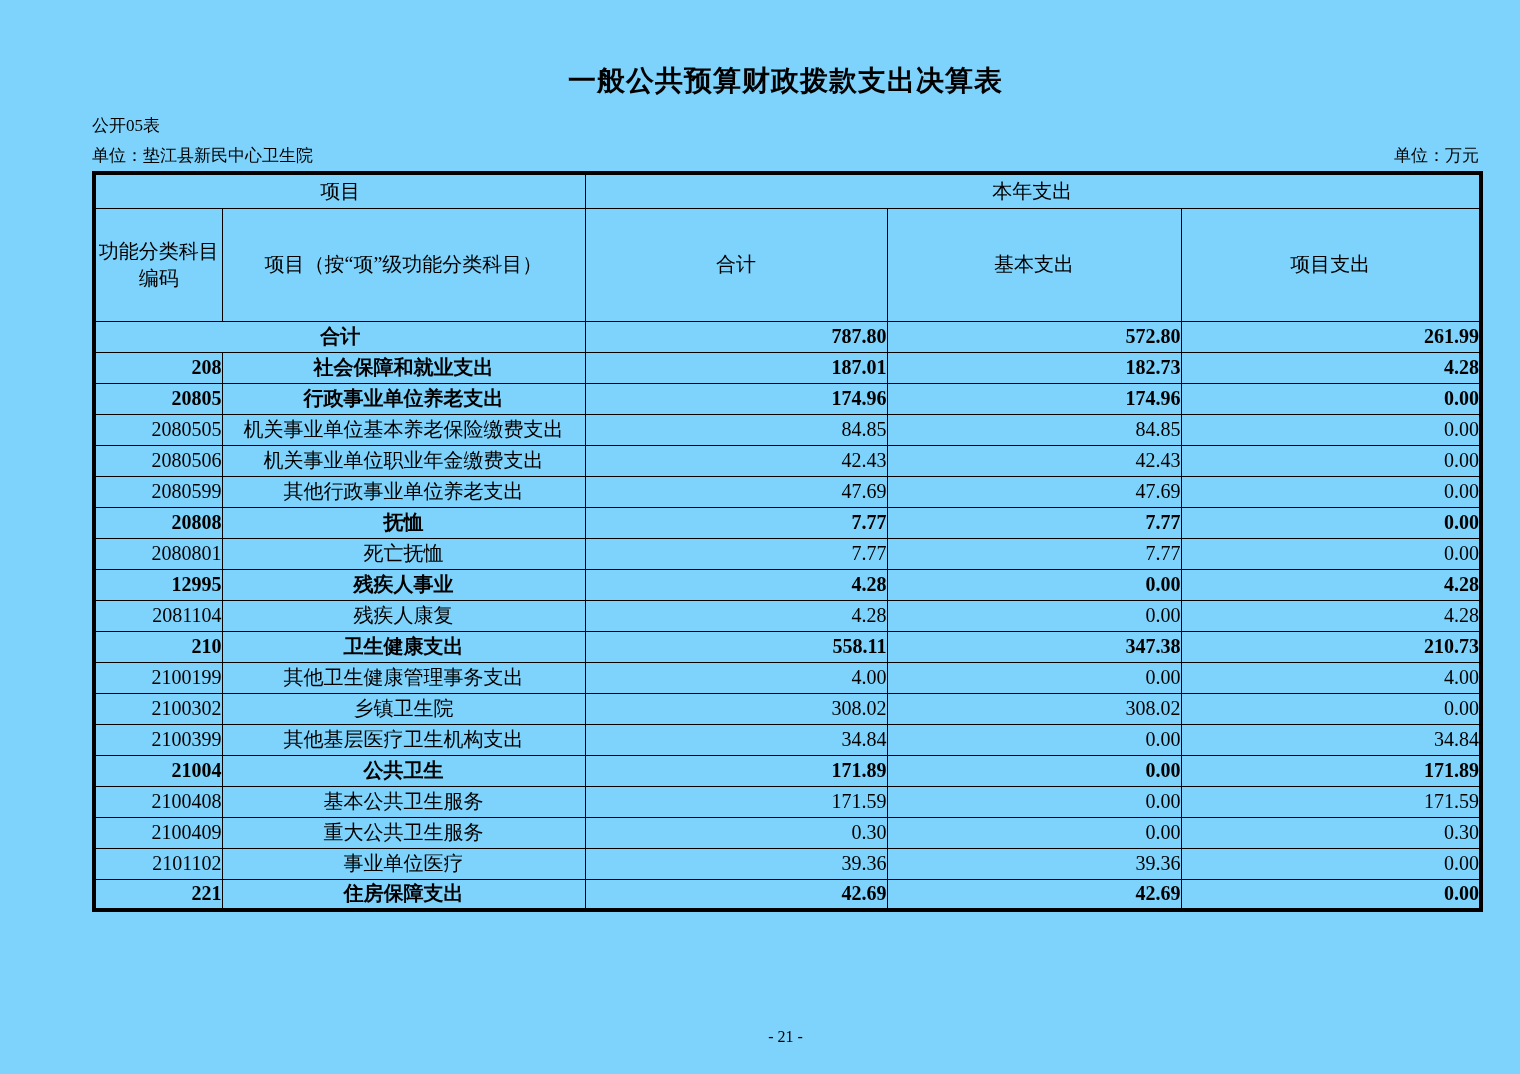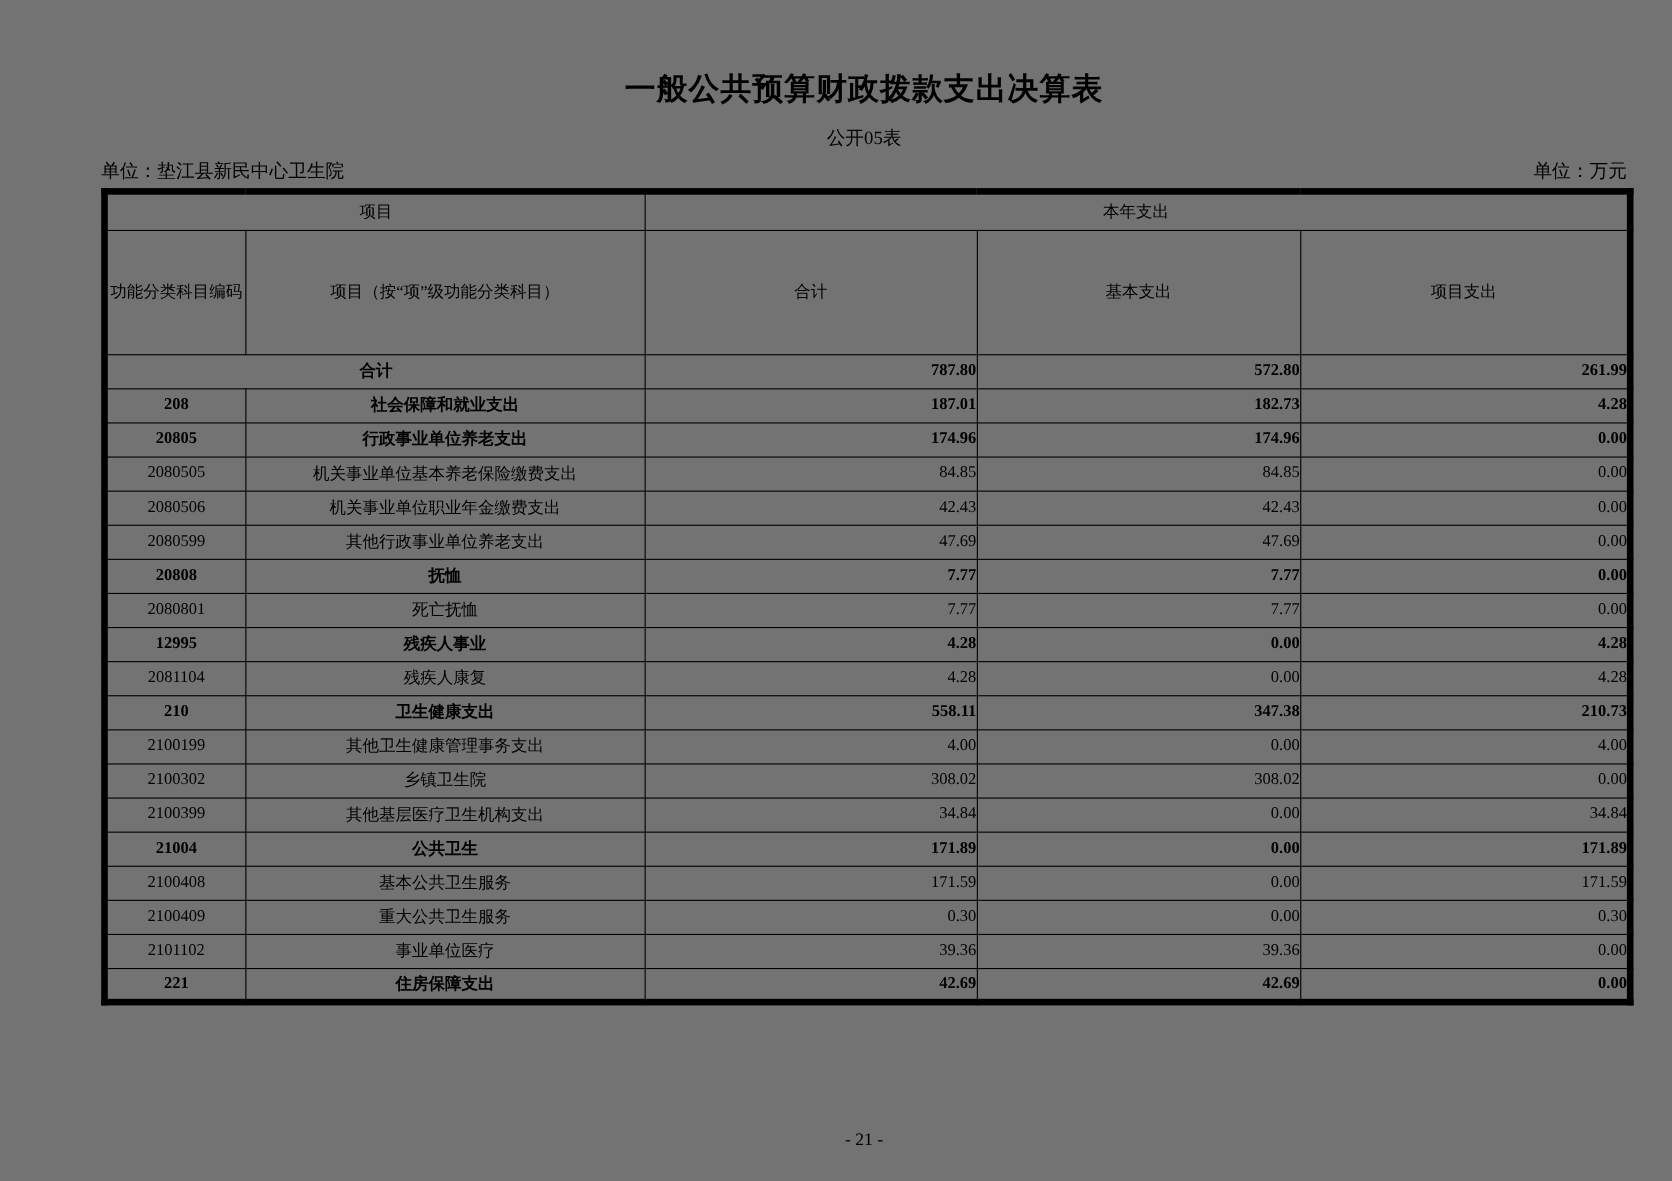--- a/index.html
+++ b/index.html
@@ -9,72 +9,72 @@
     width: 1520px;
     height: 1074px;
     font-family: "Liberation Serif", "DejaVu Serif", serif;
     color: #000000;
     overflow: hidden;
   }
   .page {
     position: relative;
     width: 1520px;
     height: 1074px;
-    background: #737373;
+    background: #7dd3fc;
   }
   .doc-title {
     position: absolute;
     top: 62px;
     left: 92px;
     width: 1387px;
     text-align: center;
     font-size: 28px;
     font-weight: bold;
     letter-spacing: 1px;
   }
   .meta-right {
     position: absolute;
     top: 114px;
     left: 92px;
     width: 1387px;
-    text-align: center;
+    text-align: left;
     font-size: 17px;
   }
   .meta-line {
     position: absolute;
     top: 144px;
     left: 92px;
     width: 1387px;
     font-size: 17px;
   }
   .meta-line .unit-name { float: left; }
   .meta-line .unit-money { float: right; }
 
   table.budget {
     position: absolute;
     top: 171px;
     left: 92px;
     width: 1387px;
     border-collapse: collapse;
     table-layout: fixed;
-    font-size: 15px;
-    border: 6px solid #000000;
+    font-size: 20px;
+    border: 4px solid #000000;
   }
   table.budget td, table.budget th {
     border: 1px solid #000;
     padding: 0;
     font-weight: normal;
     vertical-align: middle;
     overflow: hidden;
   }
   tr.hdr1 { height: 35px; }
   tr.hdr2 { height: 113px; }
   tr.datarow, tr.totalrow { height: 31px; }
   th.center, td.center { text-align: center; }
-  td.code { text-align: center; padding-left: 3px; }
+  td.code { text-align: right; padding-left: 3px; }
   td.item { text-align: center; padding-left: 4px; font-family: Liberation Serif, serif; }
   td.num  { text-align: right; padding-right: 8px; }
   tr.bold td { font-weight: bold; }
   .footer-page {
     position: absolute;
     top: 1028px;
     left: 92px;
     width: 1387px;
     text-align: center;
     font-size: 16px;

